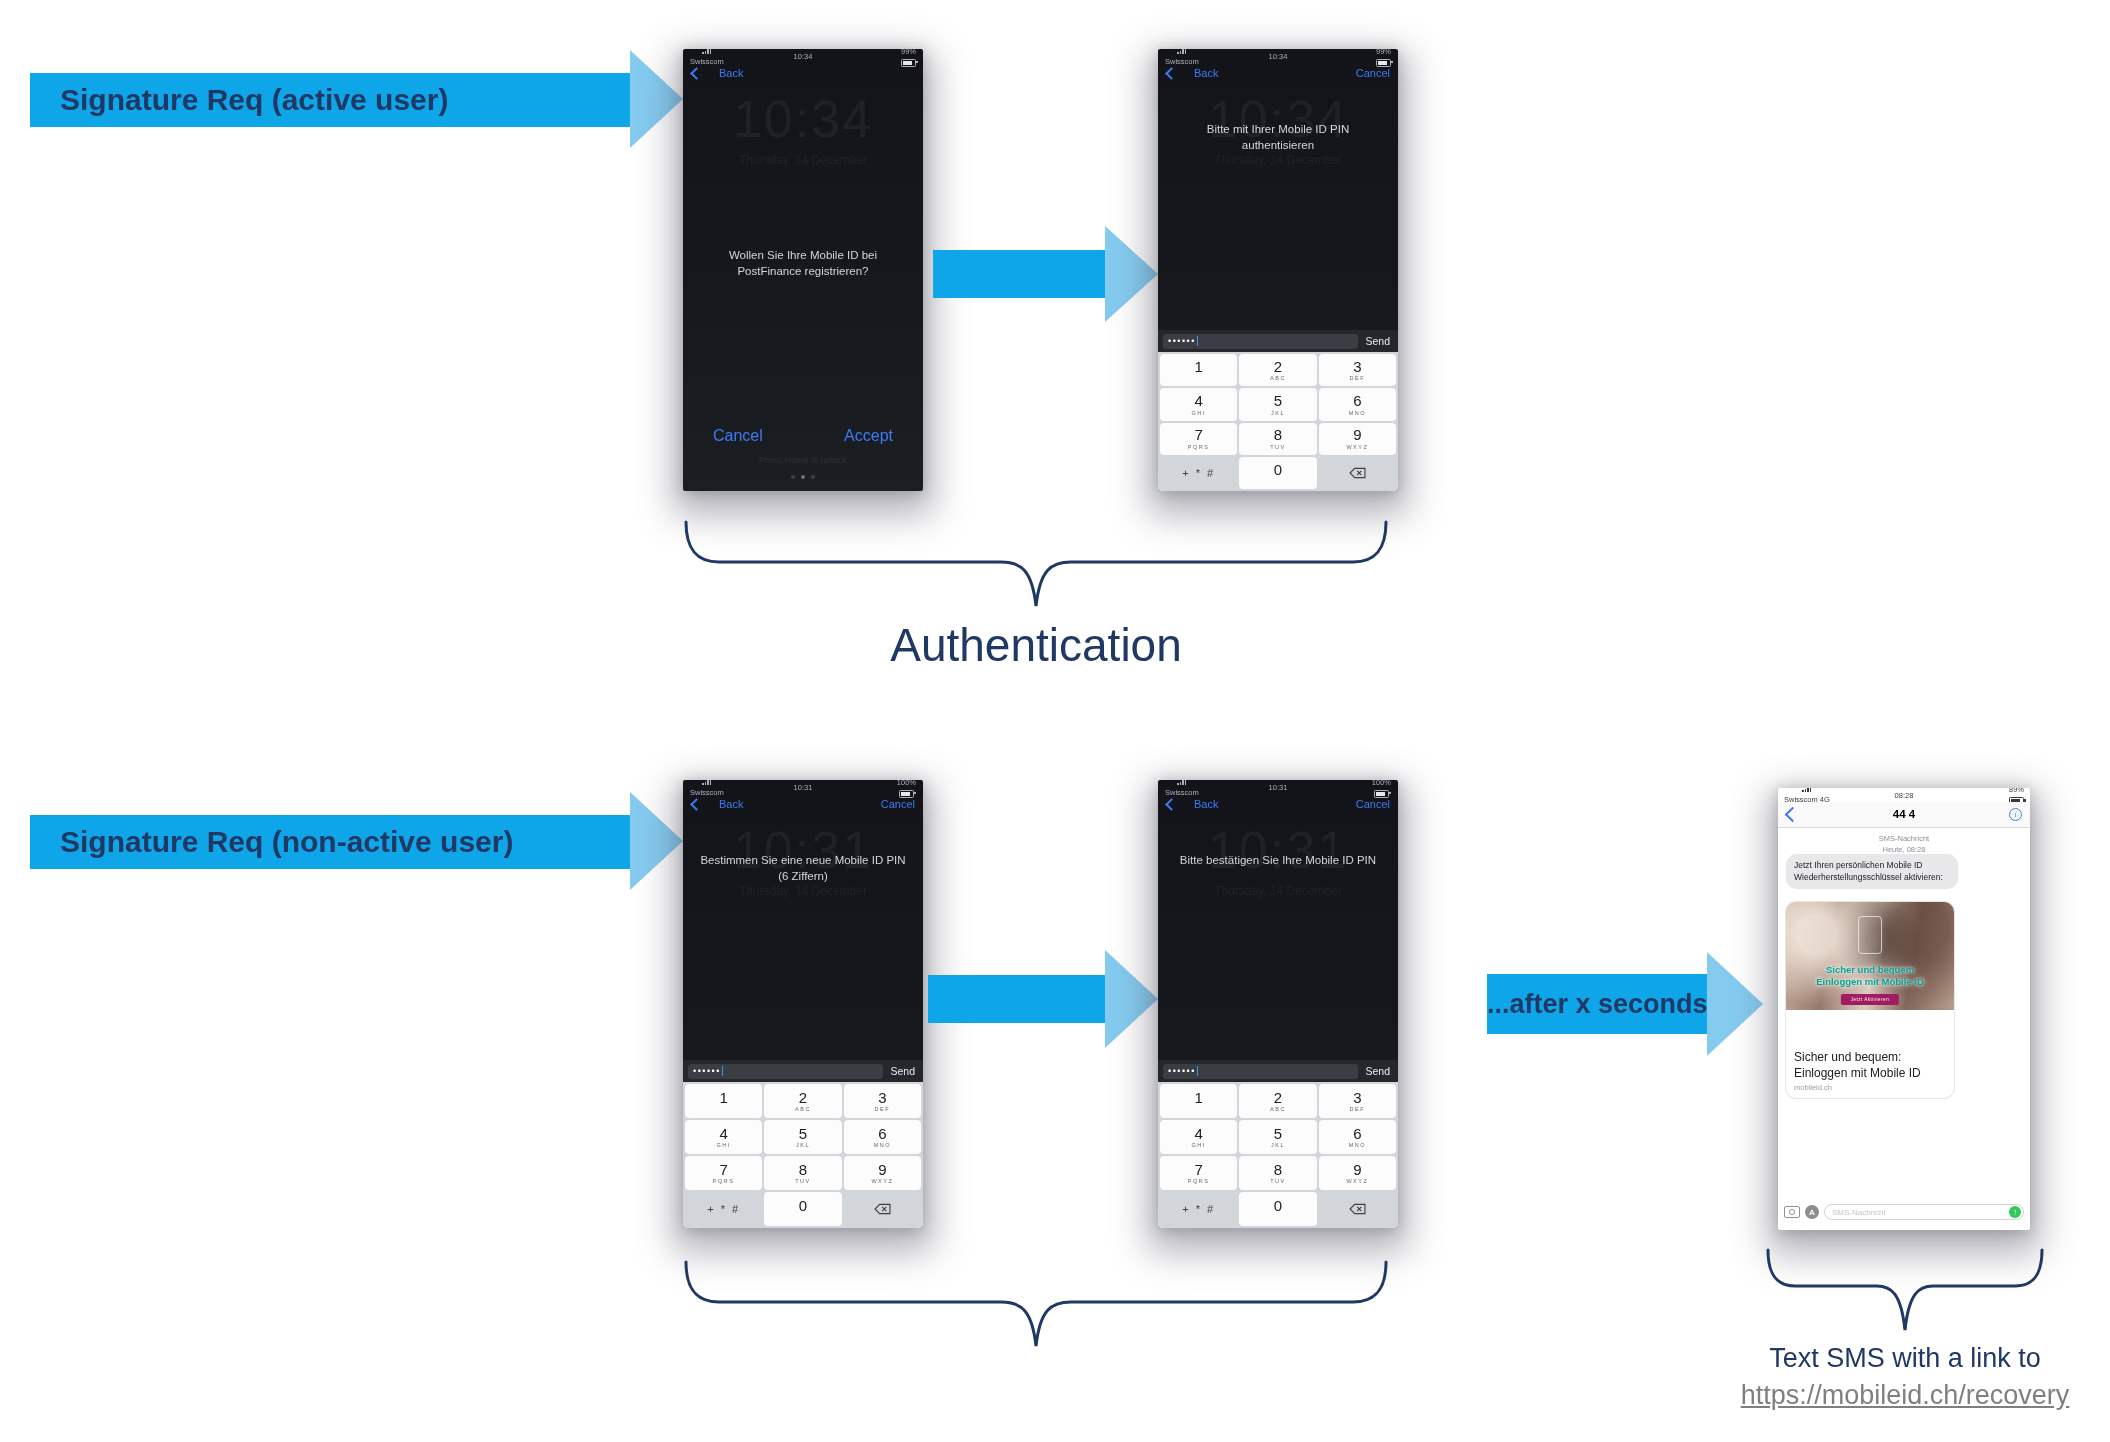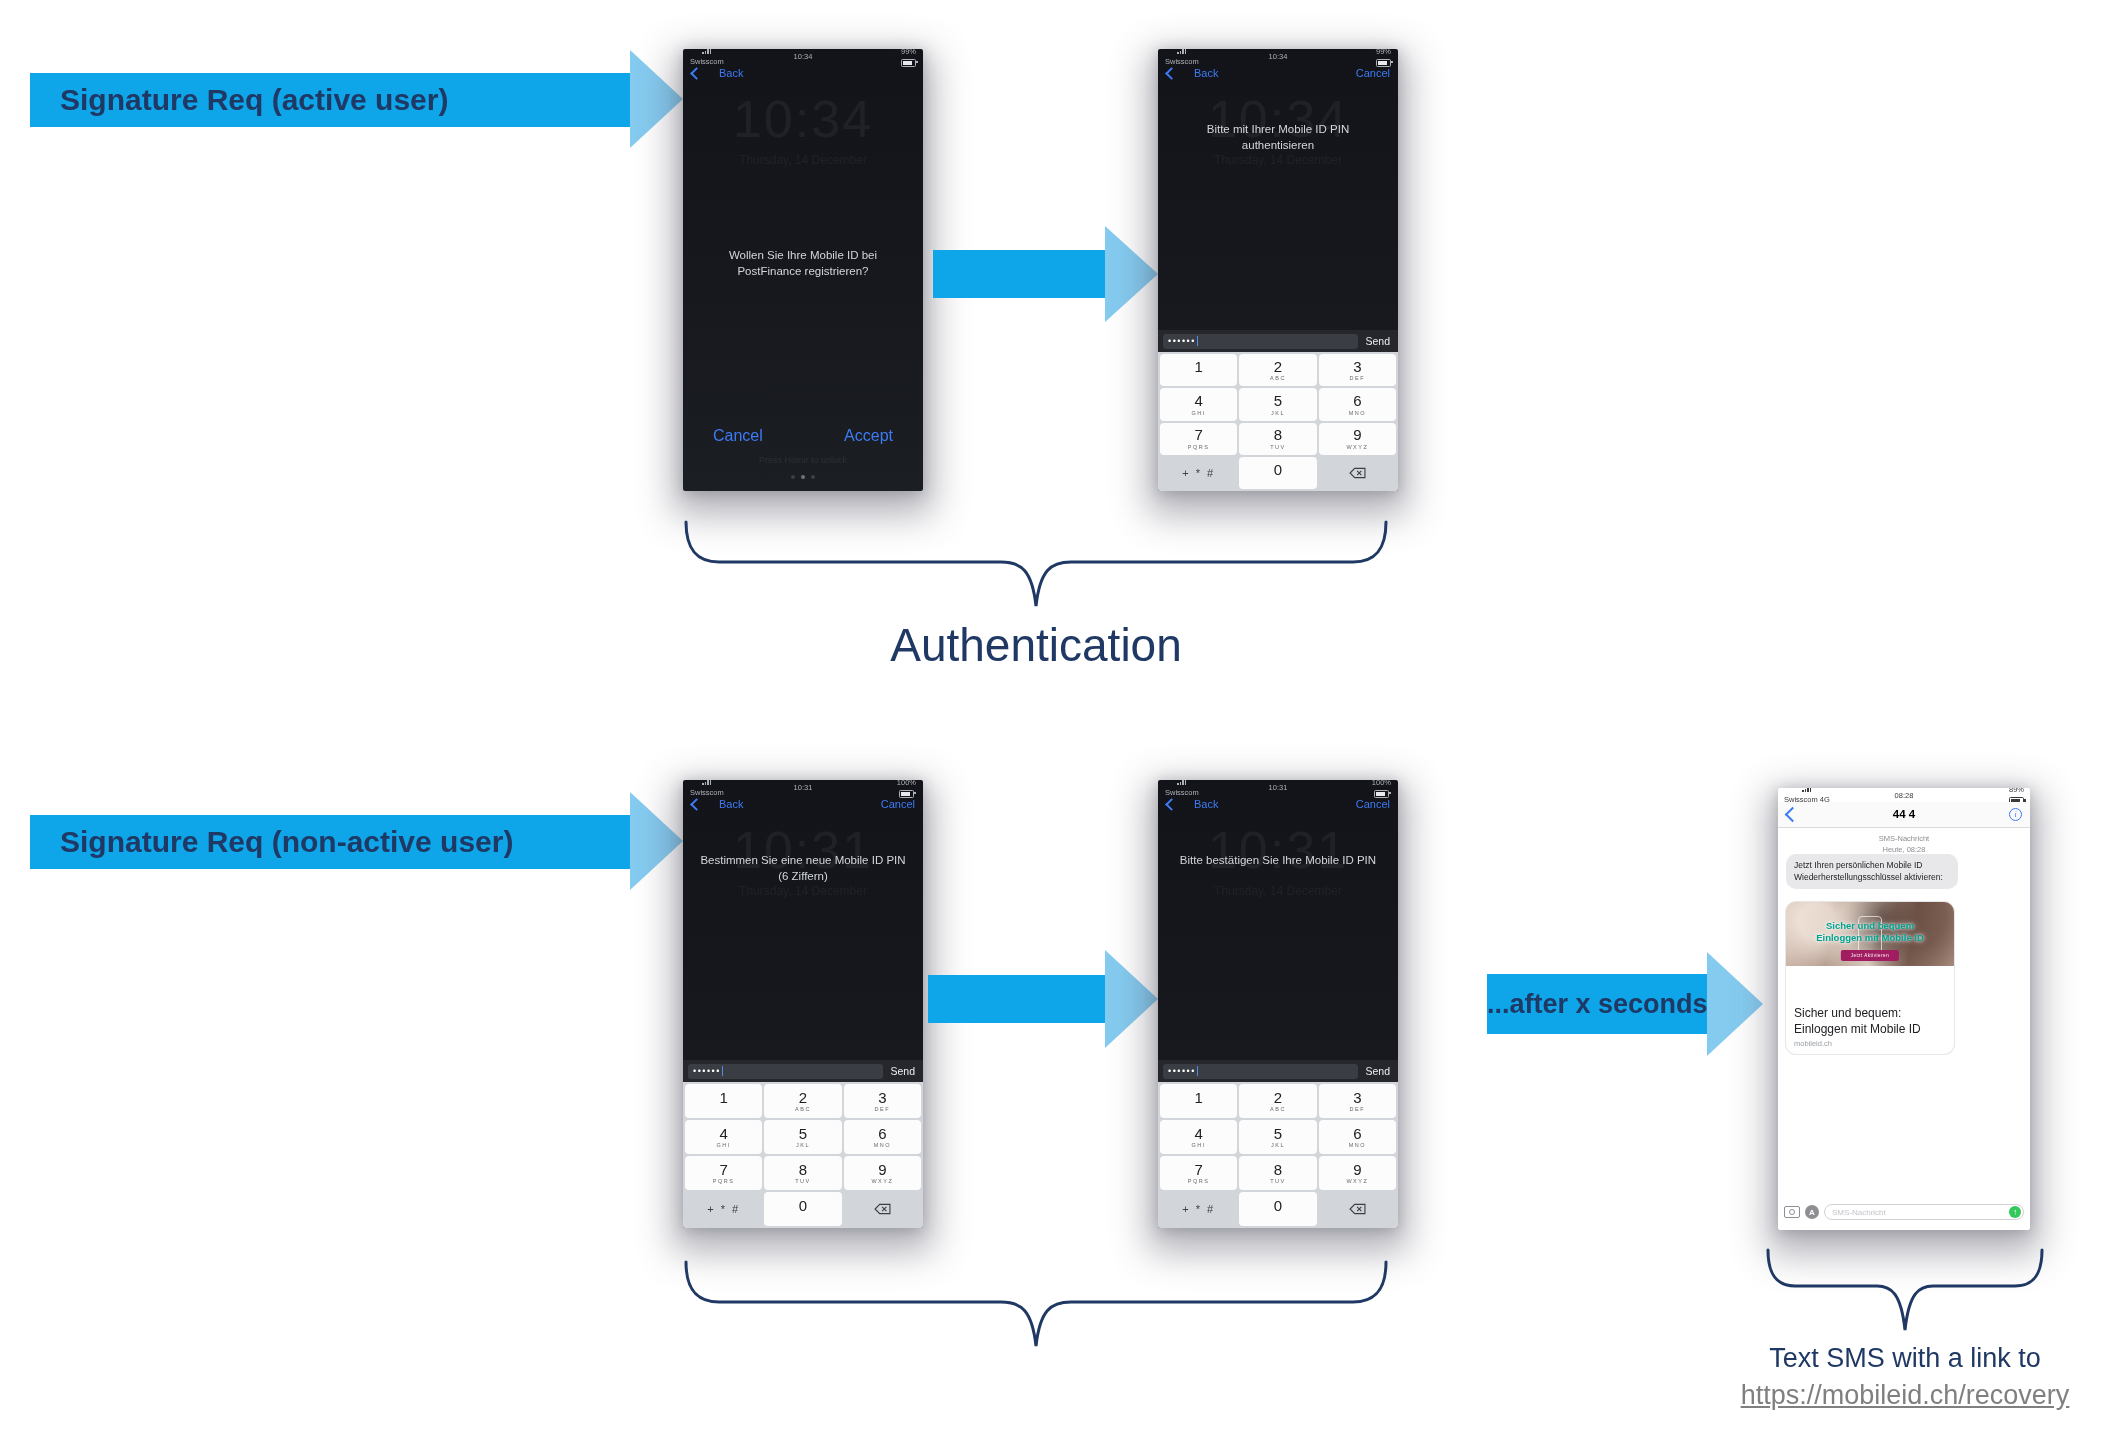--- a/index.html
+++ b/index.html
@@ -86,21 +86,21 @@
   .l-info{position:absolute;right:8px;top:6px;width:11px;height:11px;border:1.2px solid #3D7BF5;
           border-radius:50%;color:#3D7BF5;font-size:8px;font-style:italic;display:flex;
           align-items:center;justify-content:center;font-family:"Liberation Serif",serif;}
   .l-info::before{content:"i";}
   .l-meta{position:absolute;top:46px;left:0;right:0;text-align:center;font-size:7.5px;
           color:#8e8e93;line-height:1.45;}
   .bubble{position:absolute;top:66px;left:8px;max-width:156px;background:#e8e8ea;
           border-radius:10px;padding:5px 8px;font-size:8.5px;line-height:1.45;color:#1c1c1e;}
   .sms-card{position:absolute;top:114px;left:8px;width:168px;border-radius:10px;overflow:hidden;
             background:#ffffff;box-shadow:0 0 0 1px #e6e6e9;}
-  .card-img{position:relative;height:64px;
+  .card-img{position:relative;height:108px;
      background:
        radial-gradient(circle at 18% 30%, rgba(255,245,235,.75) 0 12%, transparent 45%),
        radial-gradient(circle at 80% 25%, rgba(90,60,50,.55) 0 18%, transparent 50%),
        radial-gradient(circle at 55% 35%, rgba(40,30,28,.5) 0 10%, transparent 38%),
        linear-gradient(100deg,#c9b2a4 0%,#96786a 28%,#dccdc1 52%,#82685a 74%,#b59b8c 100%);}
   .card-phoneoutline{position:absolute;left:50%;top:14px;transform:translateX(-50%);
             width:22px;height:36px;border:1.2px solid rgba(255,255,255,.65);border-radius:4px;}
   .card-headline{position:absolute;left:0;right:0;bottom:22px;text-align:center;font-size:9.5px;
             font-weight:bold;color:#00A390;line-height:1.25;
             text-shadow:0 0 3px rgba(255,255,255,.95),0 0 6px rgba(255,255,255,.8);}

